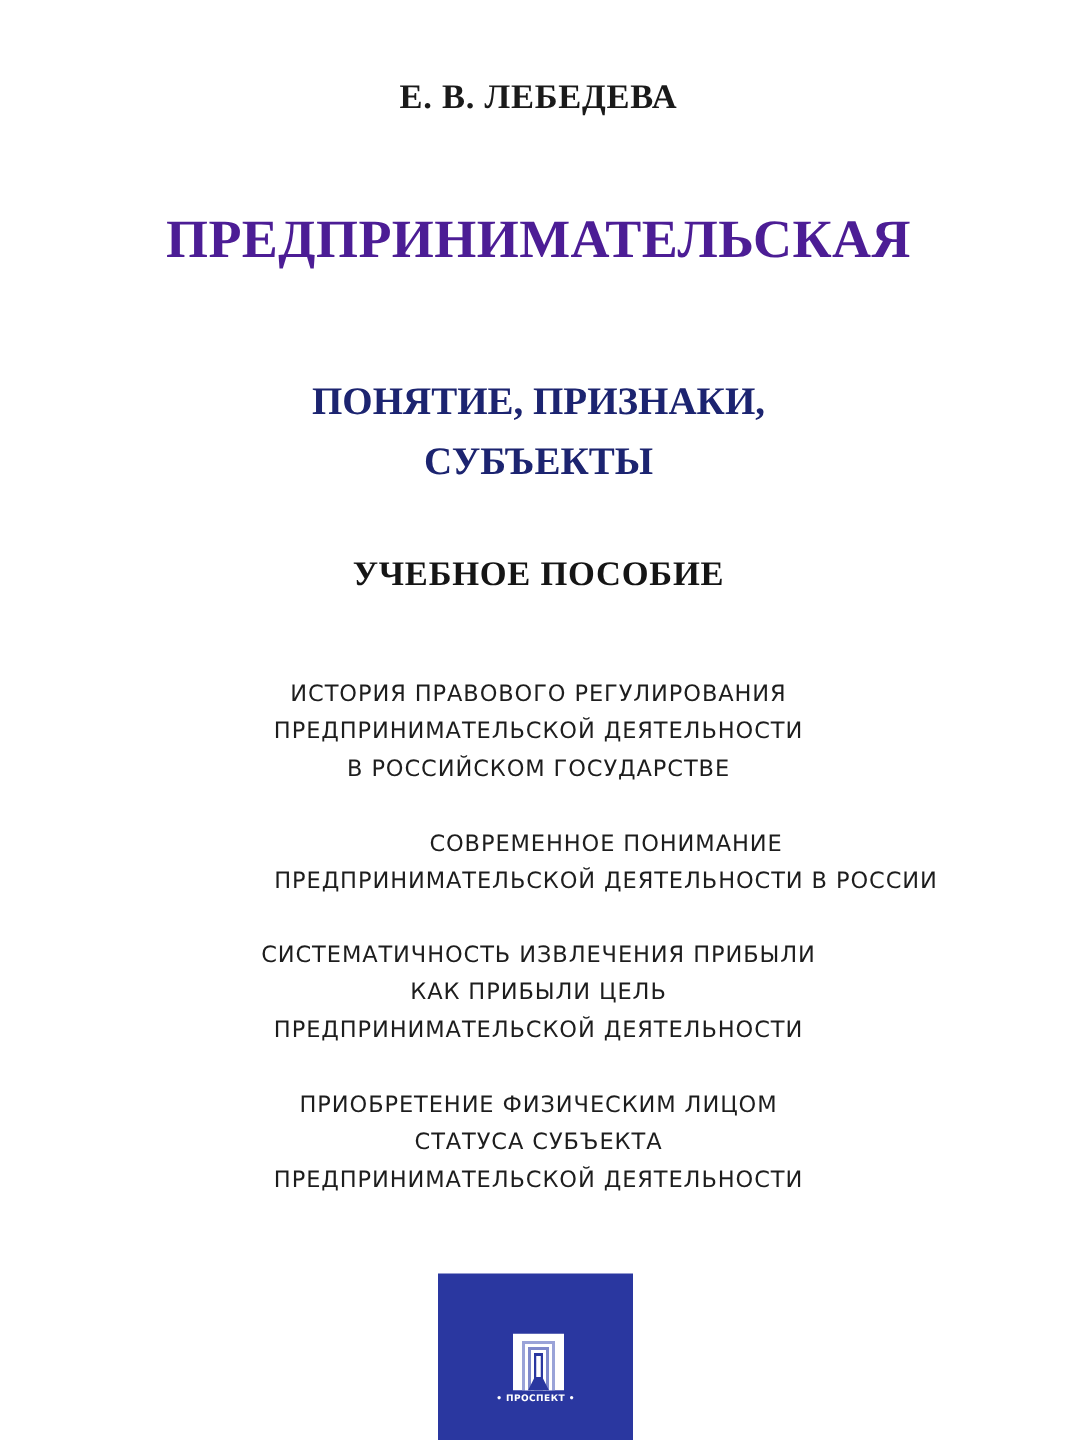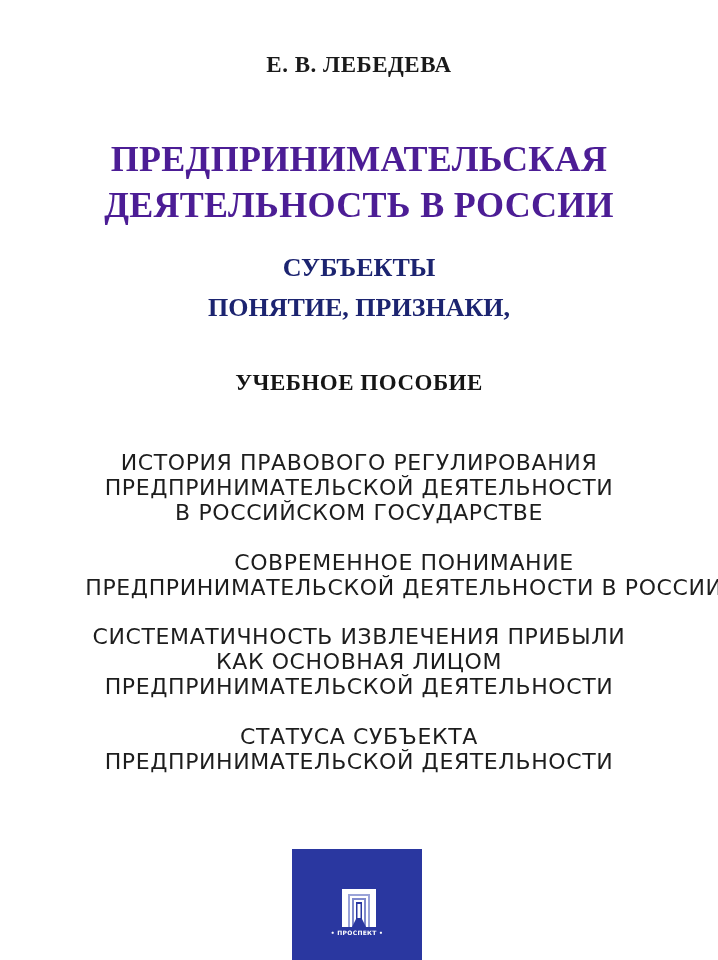--- a/index.html
+++ b/index.html
@@ -14,21 +14,21 @@
   .title {
     top:136px; font-size:36px; font-weight:bold; color:#4c1d95; line-height:46px; letter-spacing:0.3px;
   }
   .subtitle {
     top:248px; font-size:26px; font-weight:bold; color:#1c2470; line-height:40px;
   }
   .type {
     top:370px; font-size:23px; color:#151515; letter-spacing:0.5px;font-weight:bold;
   }
   .topic {
-    font-family: "DejaVu Sans", sans-serif; font-size:22px; color:#1d1d1d; line-height:25px;
+    font-family: "DejaVu Sans", sans-serif; font-size:15px; color:#1d1d1d; line-height:25px;
     letter-spacing:0.6px;
   }
   .t1 { top:450px; }
   .t2 { top:550px;margin-left:45px; }
   .t3 { top:624px; }
   .t4 { top:724px; }
   .topic div { display:block; }
   .logo-box {
     position:absolute; left:292px; top:849px; width:130px; height:111px; background:#2a37a0;
   }
@@ -42,48 +42,48 @@
 </style>
 </head>
 <body>
 
 <div>
 
   <div class="c author">Е. В. ЛЕБЕДЕВА</div>
 
   <div class="c title">
     <div>ПРЕДПРИНИМАТЕЛЬСКАЯ</div>
-    <div>ДЕЯТЕЛЬНОСТЬ В РОССИИ</div>
   </div>
 
   <div class="c subtitle">
+    <div>ПОНЯТИЕ, ПРИЗНАКИ,</div>
     <div>СУБЪЕКТЫ</div>
-    <div>ПОНЯТИЕ, ПРИЗНАКИ,</div>
   </div>
 
   <div class="c type">УЧЕБНОЕ ПОСОБИЕ</div>
 
   <div class="c topic t1">
     <div>ИСТОРИЯ ПРАВОВОГО РЕГУЛИРОВАНИЯ</div>
     <div>ПРЕДПРИНИМАТЕЛЬСКОЙ ДЕЯТЕЛЬНОСТИ</div>
     <div>В РОССИЙСКОМ ГОСУДАРСТВЕ</div>
   </div>
 
   <div class="c topic t2">
     <div>СОВРЕМЕННОЕ ПОНИМАНИЕ</div>
     <div>ПРЕДПРИНИМАТЕЛЬСКОЙ ДЕЯТЕЛЬНОСТИ В РОССИИ</div>
   </div>
 
   <div class="c topic t3">
     <div>СИСТЕМАТИЧНОСТЬ ИЗВЛЕЧЕНИЯ ПРИБЫЛИ</div>
-    <div>КАК ОСНОВНАЯ ЛИЦОМ</div>
+    <div>КАК ПРИБЫЛИ ЦЕЛЬ</div>
     <div>ПРЕДПРИНИМАТЕЛЬСКОЙ ДЕЯТЕЛЬНОСТИ</div>
   </div>
 
   <div class="c topic t4">
+    <div>ПРИОБРЕТЕНИЕ ФИЗИЧЕСКИМ ЛИЦОМ</div>
     <div>СТАТУСА СУБЪЕКТА</div>
     <div>ПРЕДПРИНИМАТЕЛЬСКОЙ ДЕЯТЕЛЬНОСТИ</div>
   </div>
 
   <div class="logo-box">
     <svg class="logo-mark" viewBox="0 0 34 38">
       <rect x="0" y="0" width="34" height="38" fill="#ffffff"></rect>
       <rect x="6" y="5" width="22" height="33" fill="#9aa3d8"></rect>
       <rect x="8" y="7" width="18" height="31" fill="#ffffff"></rect>
       <rect x="10" y="9" width="14" height="29" fill="#7f89cc"></rect>

